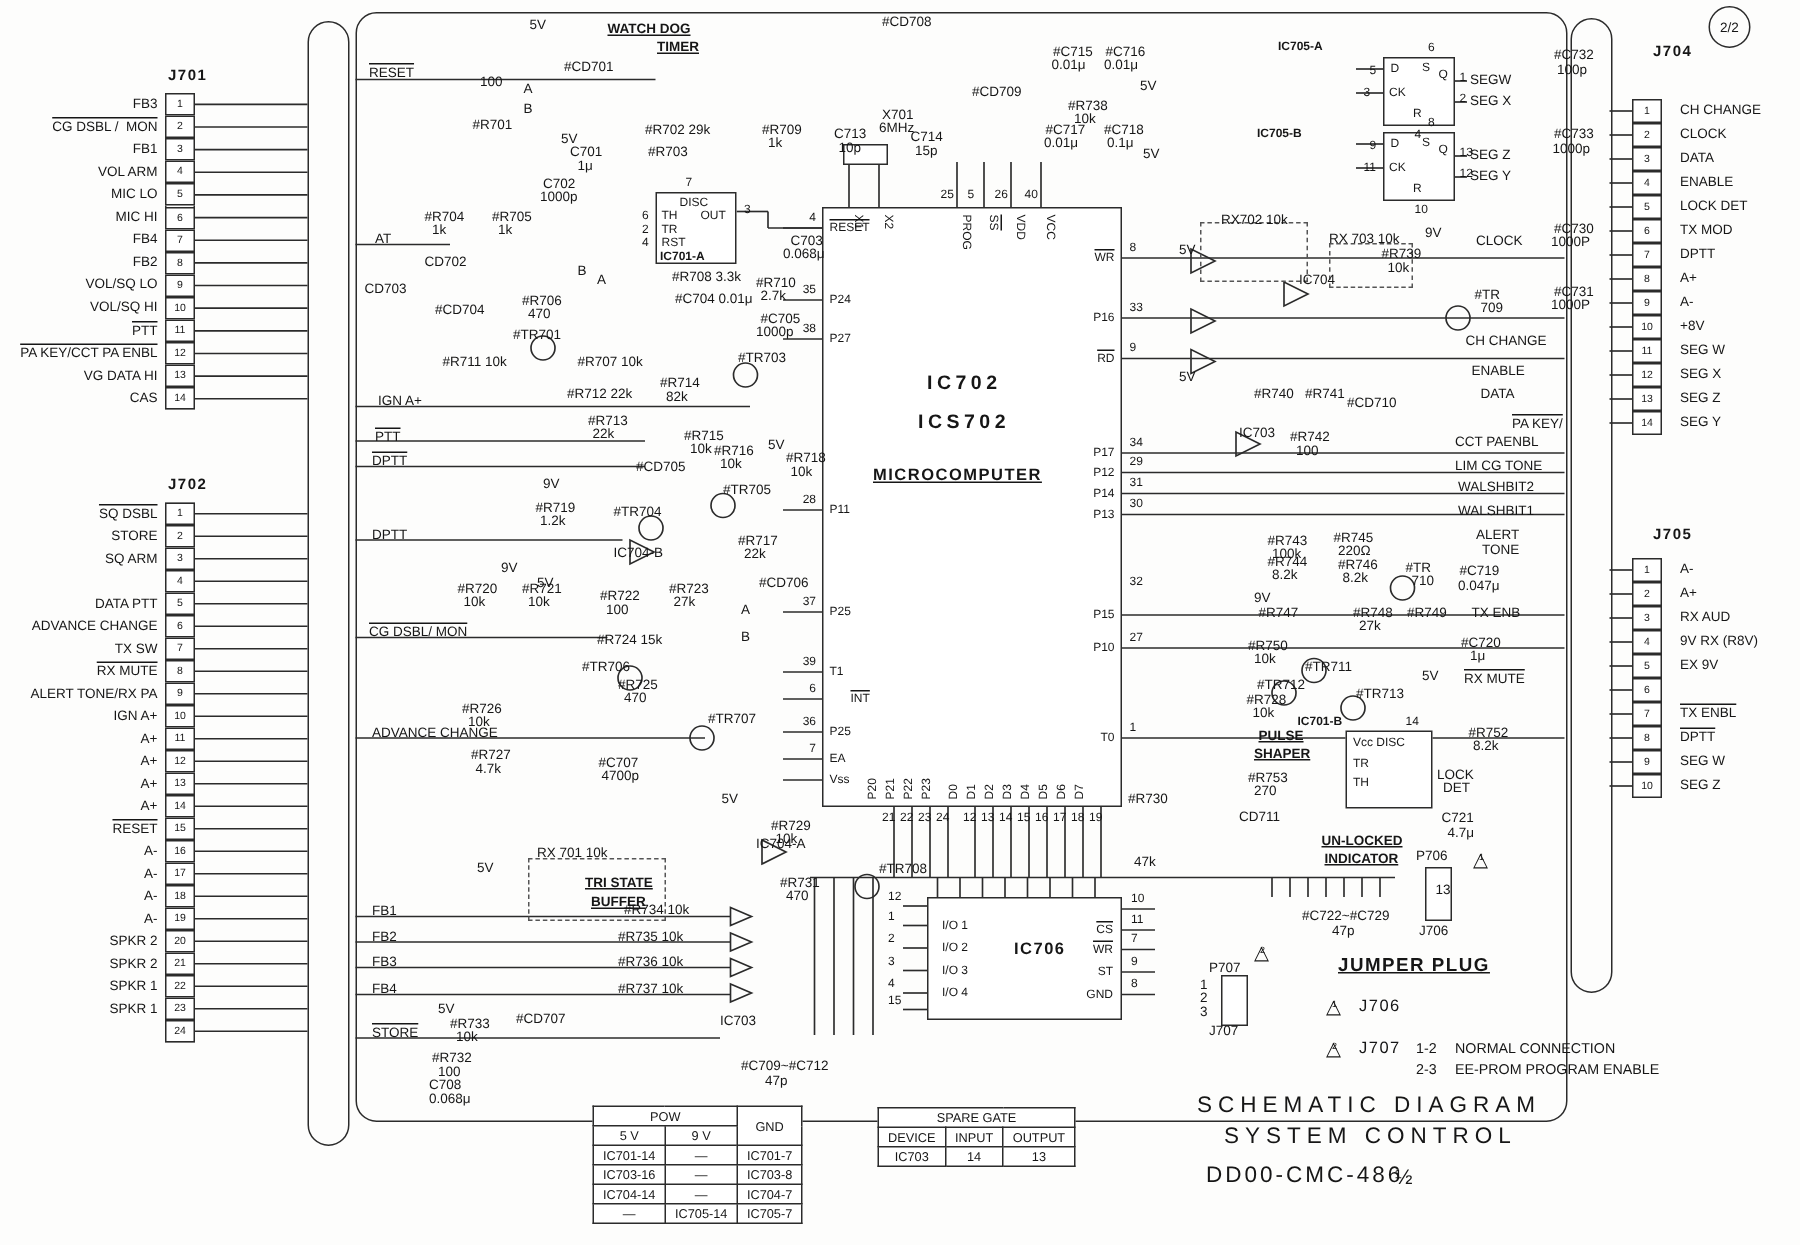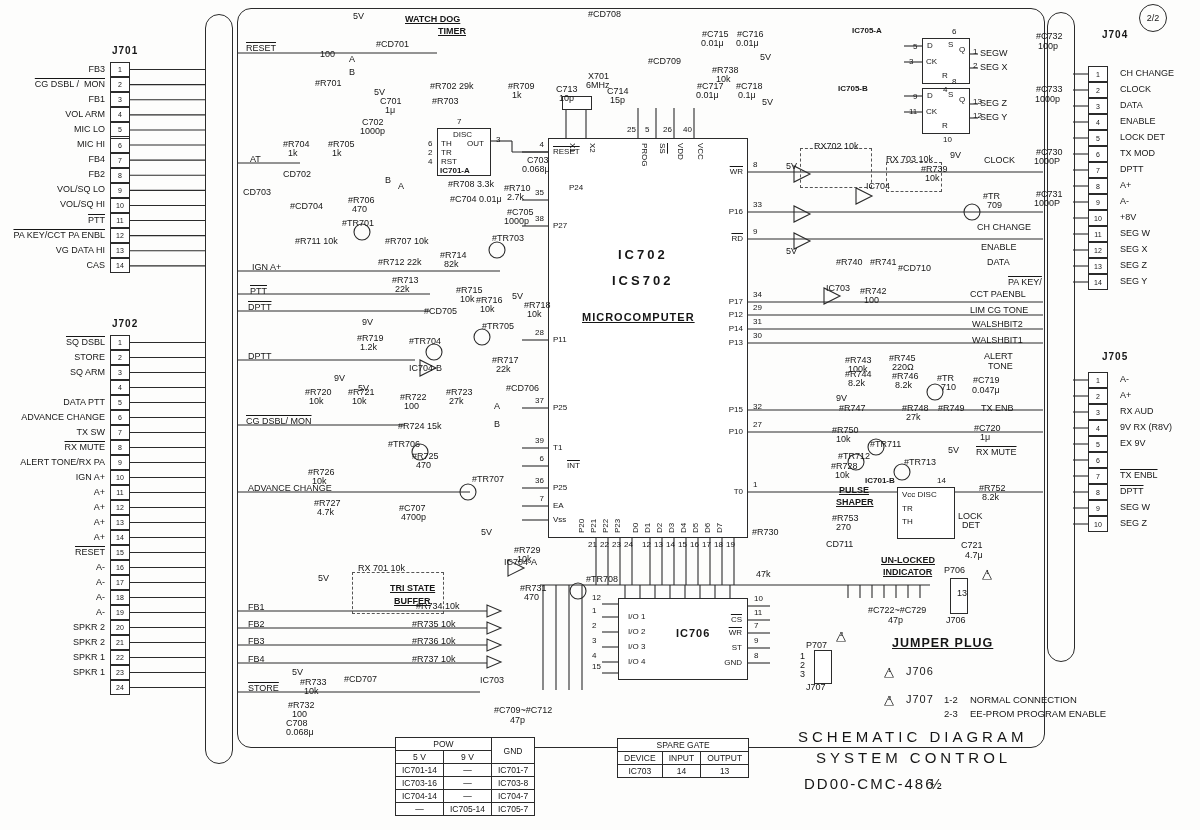--- a/index.html
+++ b/index.html
@@ -588,21 +588,21 @@
     <div class="pincell" style="left: 1088px; top: 500px; width: 20px; height: 16px;">9</div>
     <span class="ann plab" style="left: 1120px; top: 503px;">SEG W</span>
     <div class="pincell" style="left: 1088px; top: 516px; width: 20px; height: 16px;">10</div>
     <span class="ann plab" style="left: 1120px; top: 519px;">SEG Z</span>
     <div class="icbox" style="left: 548px; top: 138px; width: 200px; height: 400px;"></div>
     <span class="ann icbig" style="left: 618px; top: 248px;">IC702</span>
     <span class="ann icbig" style="left: 612px; top: 274px;">ICS702</span>
     <span class="ann icmed ul b" style="left: 582px; top: 312px;">MICROCOMPUTER</span>
     <span class="ann ol mpin" style="left: 553px; top: 148px;">RESET</span>
     <span class="ann mpin" style="left: auto; top: 141px; right: 656px;">4</span>
-    <span class="ann mpin" style="left: 553px; top: 184px; margin-left: 16px;">P24</span>
+    <span class="ann mpin" style="left: 553px; top: 196px;">P24</span>
     <span class="ann mpin" style="left: auto; top: 189px; right: 656px;">35</span>
     <span class="ann mpin" style="left: 553px; top: 222px;">P27</span>
     <span class="ann mpin" style="left: auto; top: 215px; right: 656px;">38</span>
     <span class="ann mpin" style="left: 553px; top: 336px;">P11</span>
     <span class="ann mpin" style="left: auto; top: 329px; right: 656px;">28</span>
     <span class="ann mpin" style="left: 553px; top: 404px;">P25</span>
     <span class="ann mpin" style="left: auto; top: 397px; right: 656px;">37</span>
     <span class="ann mpin" style="left: 553px; top: 444px;">T1</span>
     <span class="ann mpin" style="left: auto; top: 437px; right: 656px;">39</span>
     <span class="ann ol mpin" style="left: 567px; top: 462px;">INT</span>
@@ -620,21 +620,21 @@
     <span class="ann mpin" style="left: 753px; top: 228px;">9</span>
     <span class="ann mpin" style="left: auto; top: 298px; right: 457px;">P17</span>
     <span class="ann mpin" style="left: 753px; top: 291px;">34</span>
     <span class="ann mpin" style="left: auto; top: 311px; right: 457px;">P12</span>
     <span class="ann mpin" style="left: 753px; top: 304px;">29</span>
     <span class="ann mpin" style="left: auto; top: 325px; right: 457px;">P14</span>
     <span class="ann mpin" style="left: 753px; top: 318px;">31</span>
     <span class="ann mpin" style="left: auto; top: 339px; right: 457px;">P13</span>
     <span class="ann mpin" style="left: 753px; top: 332px;">30</span>
     <span class="ann mpin" style="left: auto; top: 406px; right: 457px;">P15</span>
-    <span class="ann mpin" style="left: 753px; top: 403px;">32</span>
+    <span class="ann mpin" style="left: 753px; top: 384px;">32</span>
     <span class="ann mpin" style="left: auto; top: 428px; right: 457px;">P10</span>
     <span class="ann mpin" style="left: 753px; top: 421px;">27</span>
     <span class="ann mpin" style="left: auto; top: 488px; right: 457px;">T0</span>
     <span class="ann mpin" style="left: 753px; top: 481px;">1</span>
     <span class="vtd" style="left: 576px; top: 143px;">X1</span>
     <span class="vtd" style="left: 596px; top: 143px;">X2</span>
     <span class="vtd" style="left: 648px; top: 143px;">PROG</span>
     <span class="ann mpin" style="left: 627px; top: 126px;">25</span>
     <span class="vtd ol" style="left: 666px; top: 143px;">SS</span>
     <span class="ann mpin" style="left: 645px; top: 126px;">5</span>
@@ -760,21 +760,21 @@
           <td>—</td>
           <td>IC704-7</td>
         </tr>
         <tr>
           <td>—</td>
           <td>IC705-14</td>
           <td>IC705-7</td>
         </tr>
       </tbody>
     </table>
-    <table class="stable" style="left: 585px; top: 738px; margin-left: 32px;">
+    <table class="stable" style="left: 585px; top: 738px;">
       <tbody>
         <tr>
           <th colspan="3">SPARE GATE</th>
         </tr>
         <tr>
           <th>DEVICE</th>
           <th>INPUT</th>
           <th>OUTPUT</th>
         </tr>
         <tr>

